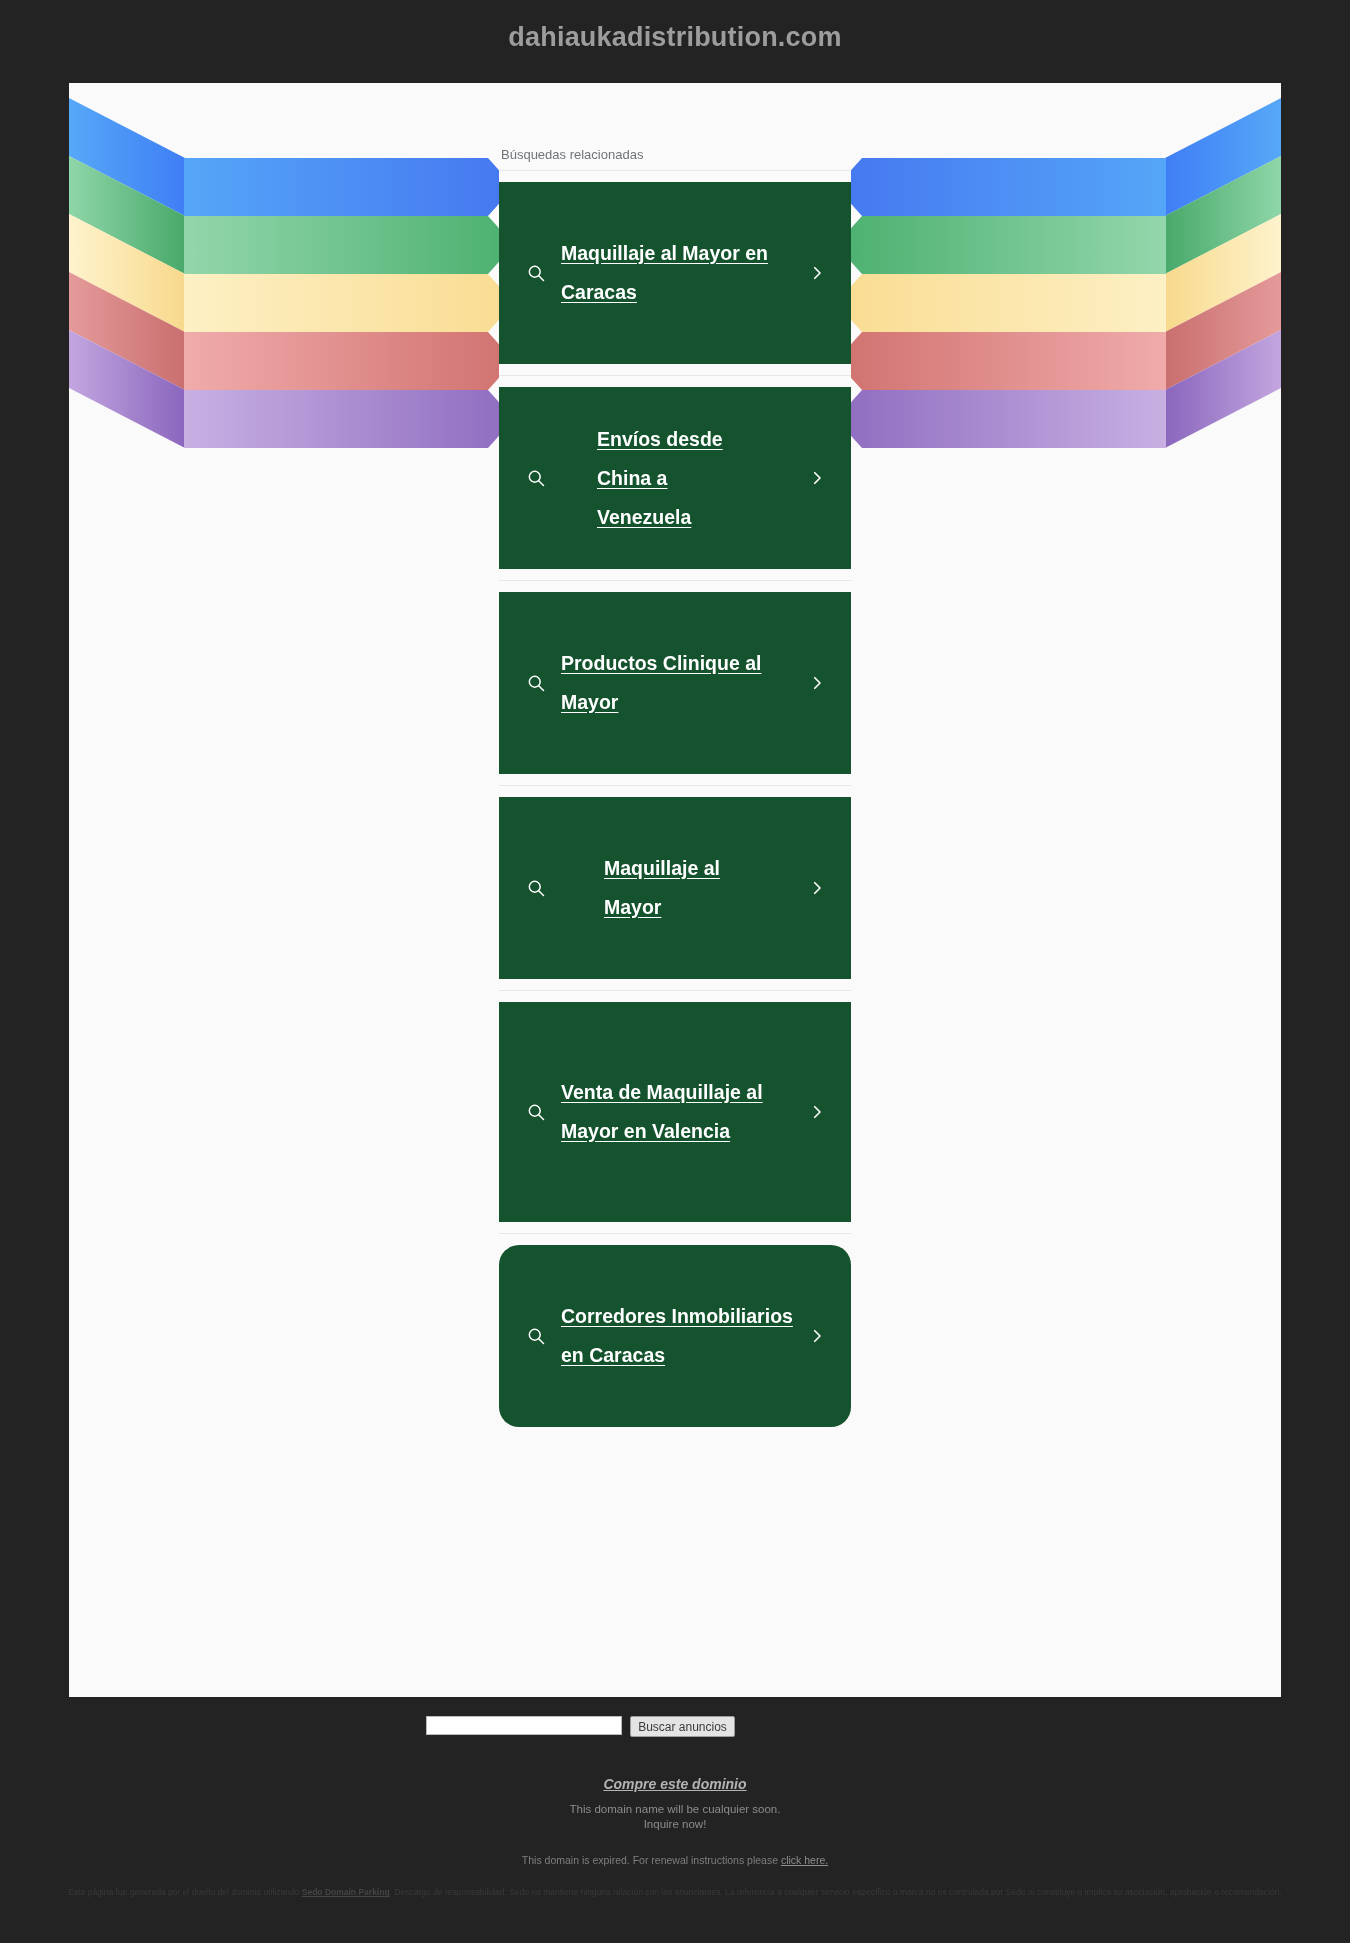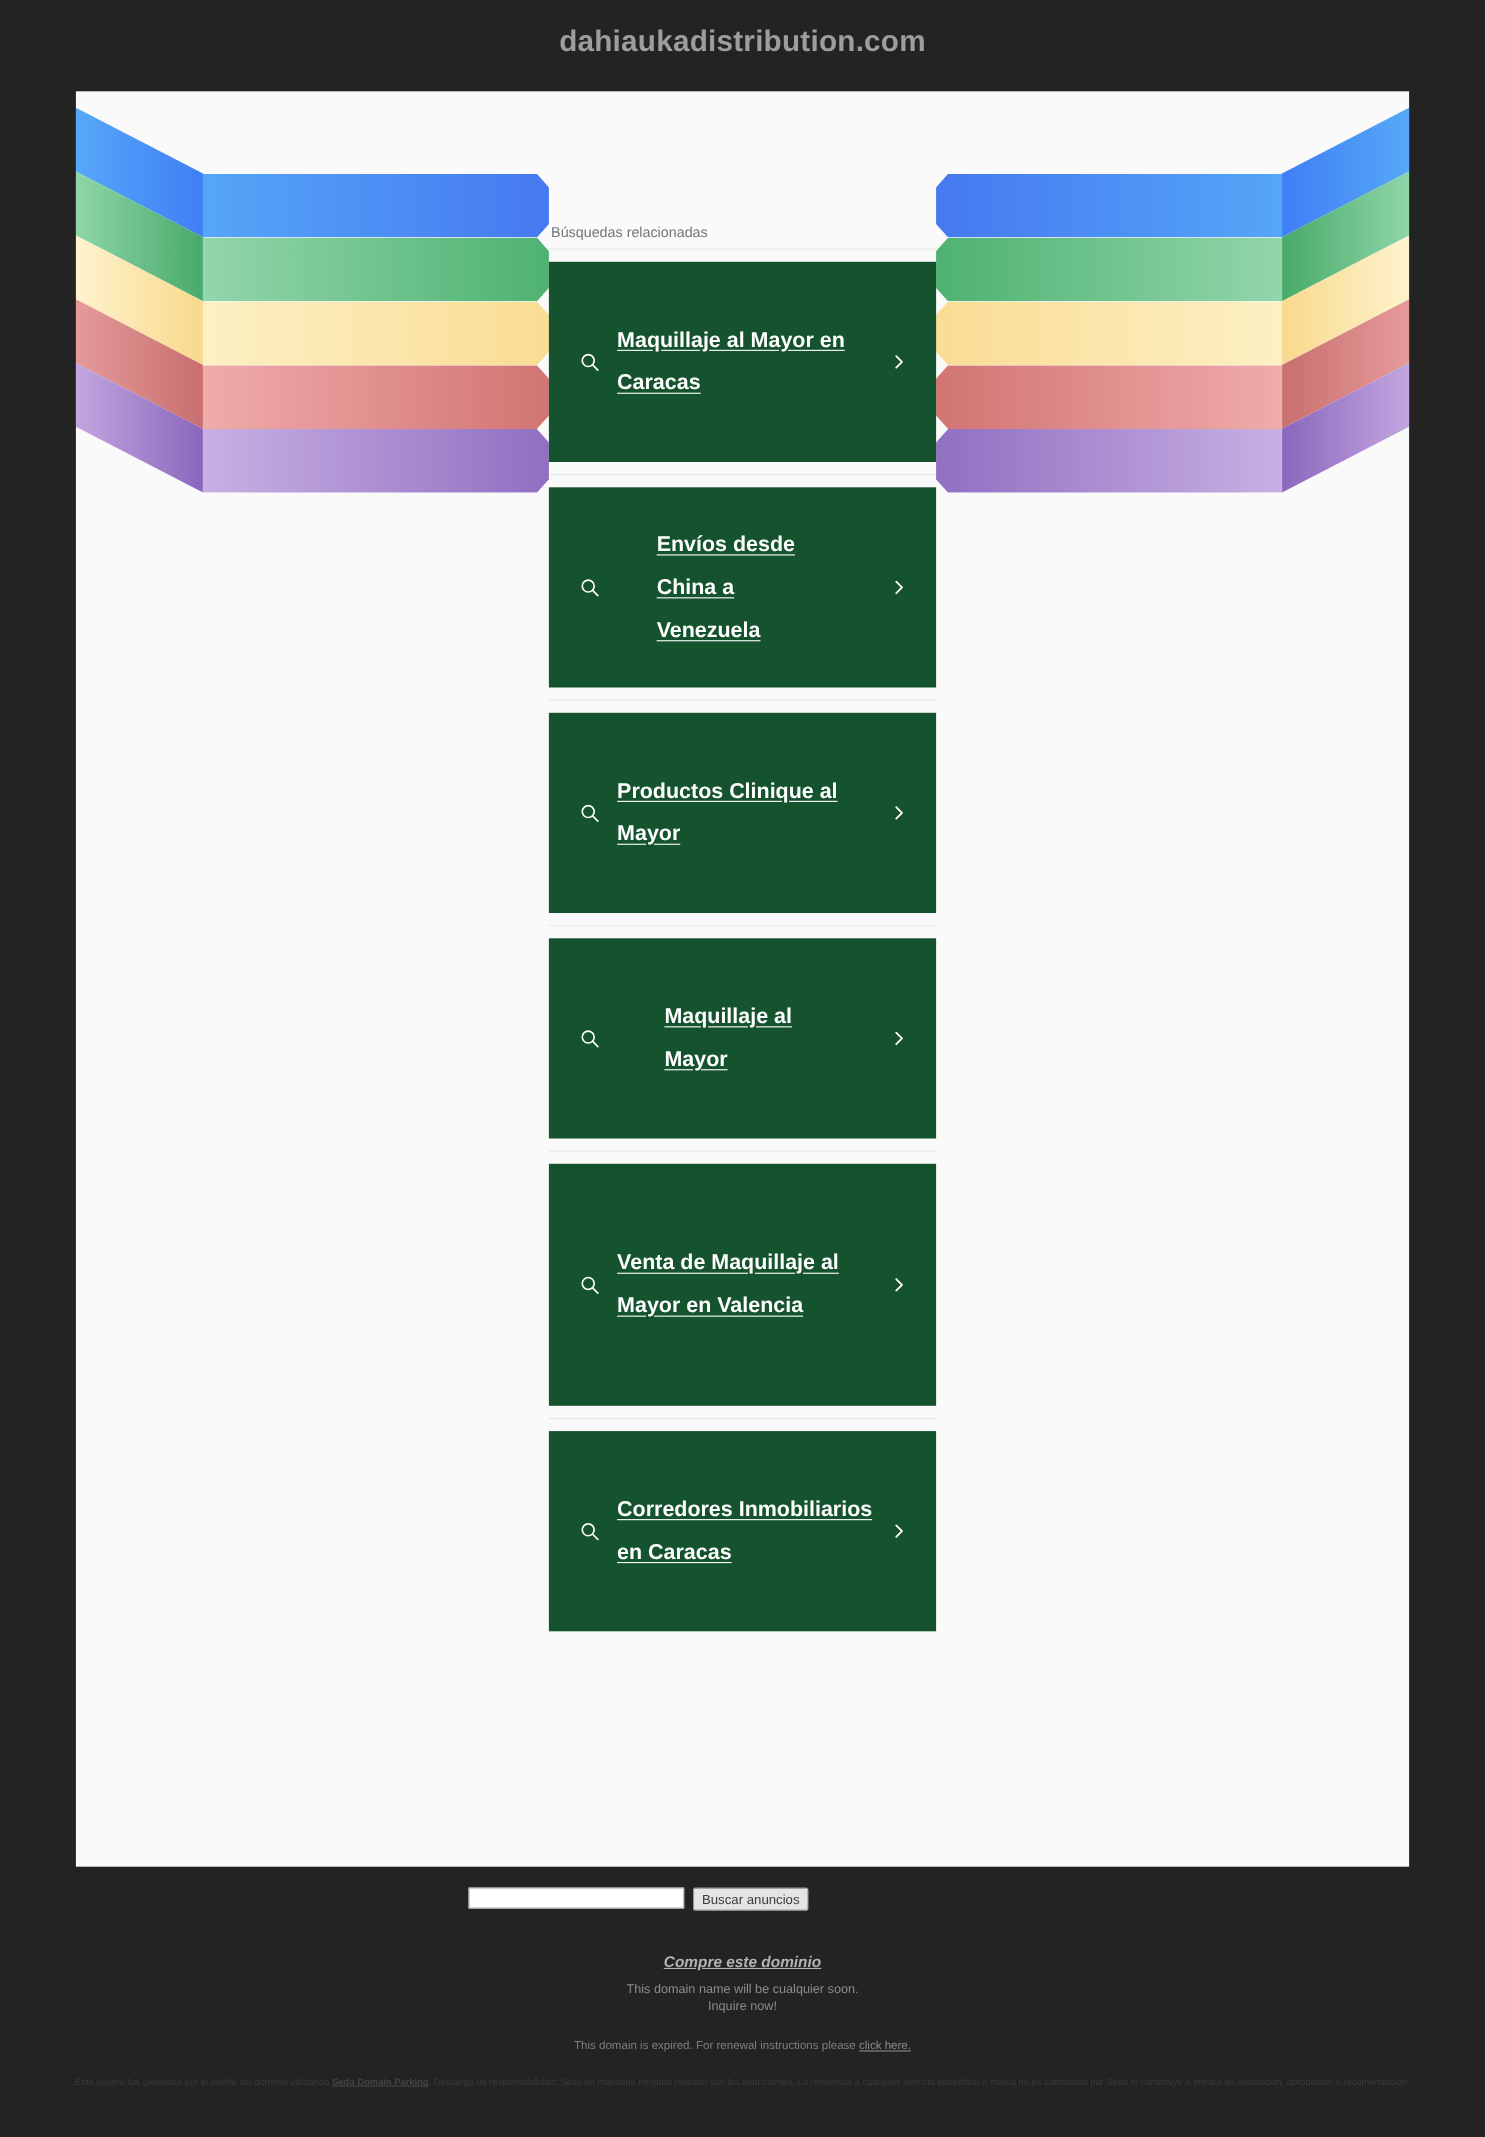--- a/index.html
+++ b/index.html
@@ -73,21 +73,21 @@
     height: 120px;
   }
 
   
   .results {
     position: absolute;
     left: 0; right: 0;
     top: 0;
     margin: 0 auto;
     width: 352px;
-    padding-top: 120px;
+    padding-top: 64px;
   }
   .results-heading {
     font-size: 13px;
     color: #70757a;
     padding: 0 2px 8px 2px;
   }
 
   .ad-card {
     position: relative;
     border-top: 1px solid #e8e8e8;
@@ -336,21 +336,21 @@
         <span class="ad-text"><span>Venta de Maquillaje al Mayor en Valencia</span></span>
         <span class="chev">
           <svg width="18" height="18" viewBox="0 0 24 24" fill="none" stroke="#ffffff" stroke-width="2.2" stroke-linecap="round" stroke-linejoin="round">
               <polyline points="9 5 16 12 9 19"></polyline>
             </svg>
         </span>
       </div>
     </div>
 
     <div class="ad-card">
-      <div class="ad-inner" style="min-height:182px;">
+      <div class="ad-inner" style="min-height:182px;border-radius:20px;">
         <span class="search-glyph">
           <svg width="20" height="20" viewBox="0 0 24 24" fill="none" stroke="#ffffff" stroke-width="1.8">
             <circle cx="10.5" cy="10.5" r="6.5"></circle>
               <line x1="15.3" y1="15.3" x2="21" y2="21" stroke-linecap="round"></line>
           </svg>
         </span>
         <span class="ad-text"><span>Corredores Inmobiliarios en Caracas</span></span>
         <span class="chev">
           <svg width="18" height="18" viewBox="0 0 24 24" fill="none" stroke="#ffffff" stroke-width="2.2" stroke-linecap="round" stroke-linejoin="round">
               <polyline points="9 5 16 12 9 19"></polyline>

